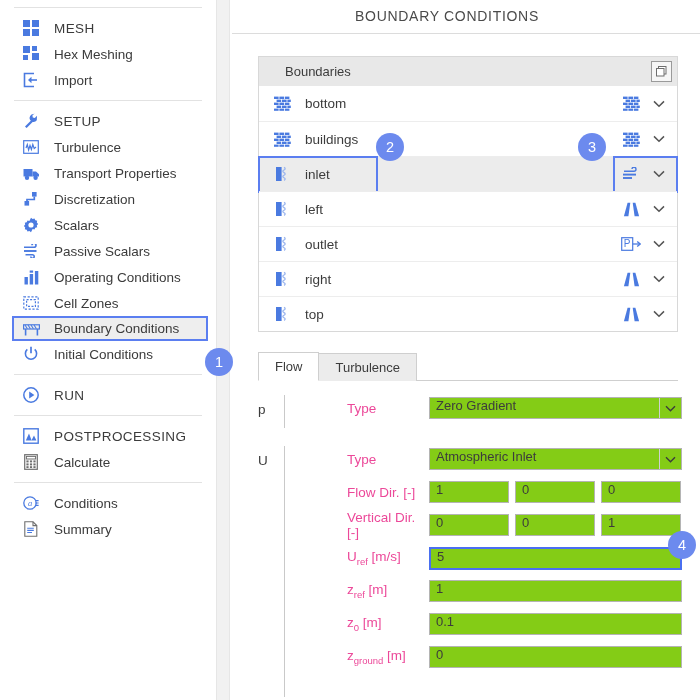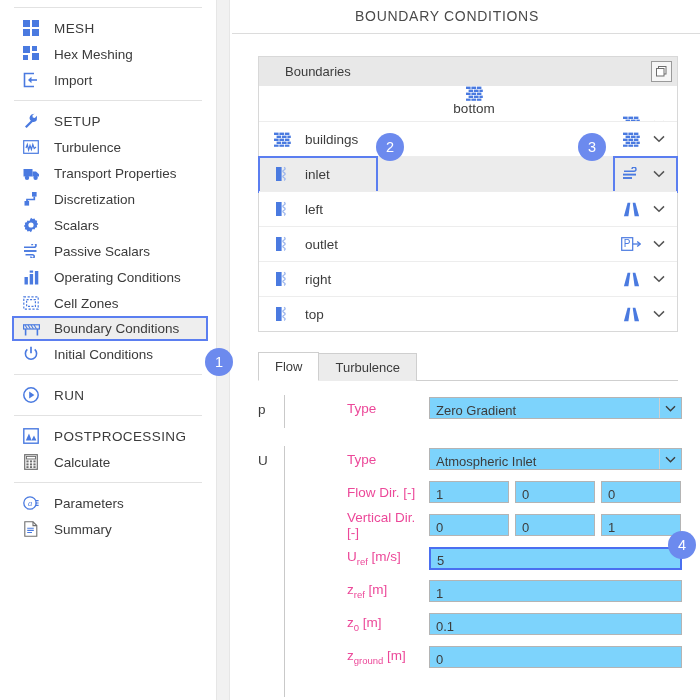--- a/index.html
+++ b/index.html
@@ -66,21 +66,21 @@
   }
   #boundaries-header .ttl { font-size:13px; color:#3c3c3c; }
   #copy-btn {
     width:21px; height:21px; border:1px solid #9a9a9a; background:#f6f6f6;
     display:flex; align-items:center; justify-content:center; cursor:pointer;
   }
   .brow {
     height:35px; display:flex; align-items:center;
     border-top:1px solid #ededed; background:#ffffff; position:relative;
   }
-  .brow:first-of-type { border-top:none;flex-direction:column; }
+  .brow:first-of-type { border-top:none; }
   .brow .b-icon { width:22px; margin-left:12px; display:flex; align-items:center; justify-content:center; }
   .brow .b-name { margin-left:12px; font-size:13.5px; color:#3c3c3c; }
   .brow .b-right { margin-left:auto; display:flex; align-items:center; gap:10px; padding-right:10px; }
   .brow .b-type-icon { width:20px; display:flex; align-items:center; justify-content:center; }
   .brow .b-chevron { width:16px; display:flex; align-items:center; justify-content:center; color:#555; }
   .brow.active { background:#ececec; }
 
   
   .hl-box { position:absolute; border:2px solid #5b7ef0; pointer-events:none; }
 
@@ -95,22 +95,22 @@
   #tabs-rule { margin:0 22px 0 26px; height:1px; background:#cfcfcf; margin-top:-1px; }
 
   
   #form { margin:0 0 0 26px; padding-top:14px; }
   .grp { display:flex; }
   .grp-label { width:26px; flex:0 0 26px; font-size:13.5px; color:#3c3c3c; padding-top:7px; }
   .grp-body { border-left:1px solid #c9c9c9; padding-left:18px; flex:1; }
   .frow { display:flex; align-items:center; height:26px; margin-bottom:7px; position:relative; }
   .frow .flabel { width:82px; flex:0 0 82px; font-size:13.5px; color:#ec4899;margin-left:44px; }
   .fld {
-    height:22px; border:1px solid #b4b4b4; background:#7dd3fc;
-    font-size:13px; color:#3c3c3c; padding:0 6px; display:flex; align-items:flex-end;
+    height:22px; border:1px solid #b4b4b4; background:#84cc16;
+    font-size:13px; color:#3c3c3c; padding:0 6px; display:flex; align-items:flex-start;
   }
   .fld.wide { width:253px; }
   .fld.sel { width:253px; padding-right:0; position:relative; }
   .fld.sel .val { flex:1; }
   .fld.sel .arrow {
     width:22px; height:20px; border-left:1px solid #cfcfcf; display:flex;
     align-items:center; justify-content:center; color:#444;
   }
   .fld.triple { width:80px; margin-right:6px; }
   .fld.focus { border:2px solid #4a6ff0; height:23px; }
@@ -303,21 +303,21 @@
     </div>
     <div class="nav-sep"></div>
     <div class="nav-item">
       <span class="nav-icon">
         <svg width="16" height="16" viewBox="0 0 16 16">
           <circle cx="7" cy="8" r="6.2" fill="none" stroke="#4a7ae0" stroke-width="1.3"></circle>
           <text x="7" y="11.4" font-size="8.5" fill="#4a7ae0" text-anchor="middle" font-family="Liberation Serif, serif" font-style="italic">a</text>
           <path d="M12.4 5.6 H15.6 M12.4 8 H15.6 M12.4 10.4 H15.6" stroke="#4a7ae0" stroke-width="1.1"></path>
         </svg>
       </span>
-      <span class="lbl">Parameters</span>
+      <span class="lbl">Conditions</span>
     </div>
     <div class="nav-item">
       <span class="nav-icon">
         <svg width="14" height="16" viewBox="0 0 14 16">
           <path d="M0.8 0.8 H9 L12.8 4.6 V15.2 H0.8 Z" fill="#fff" stroke="#6f6f6f" stroke-width="1.1"></path>
           <path d="M9 0.8 V4.6 H12.8" fill="none" stroke="#6f6f6f" stroke-width="1.1"></path>
           <path d="M3.2 7.3 H9.8 M3.2 9.4 H9.8 M3.2 11.5 H8" stroke="#4a7ae0" stroke-width="1.1"></path>
         </svg>
       </span>
       <span class="lbl">Summary</span>

